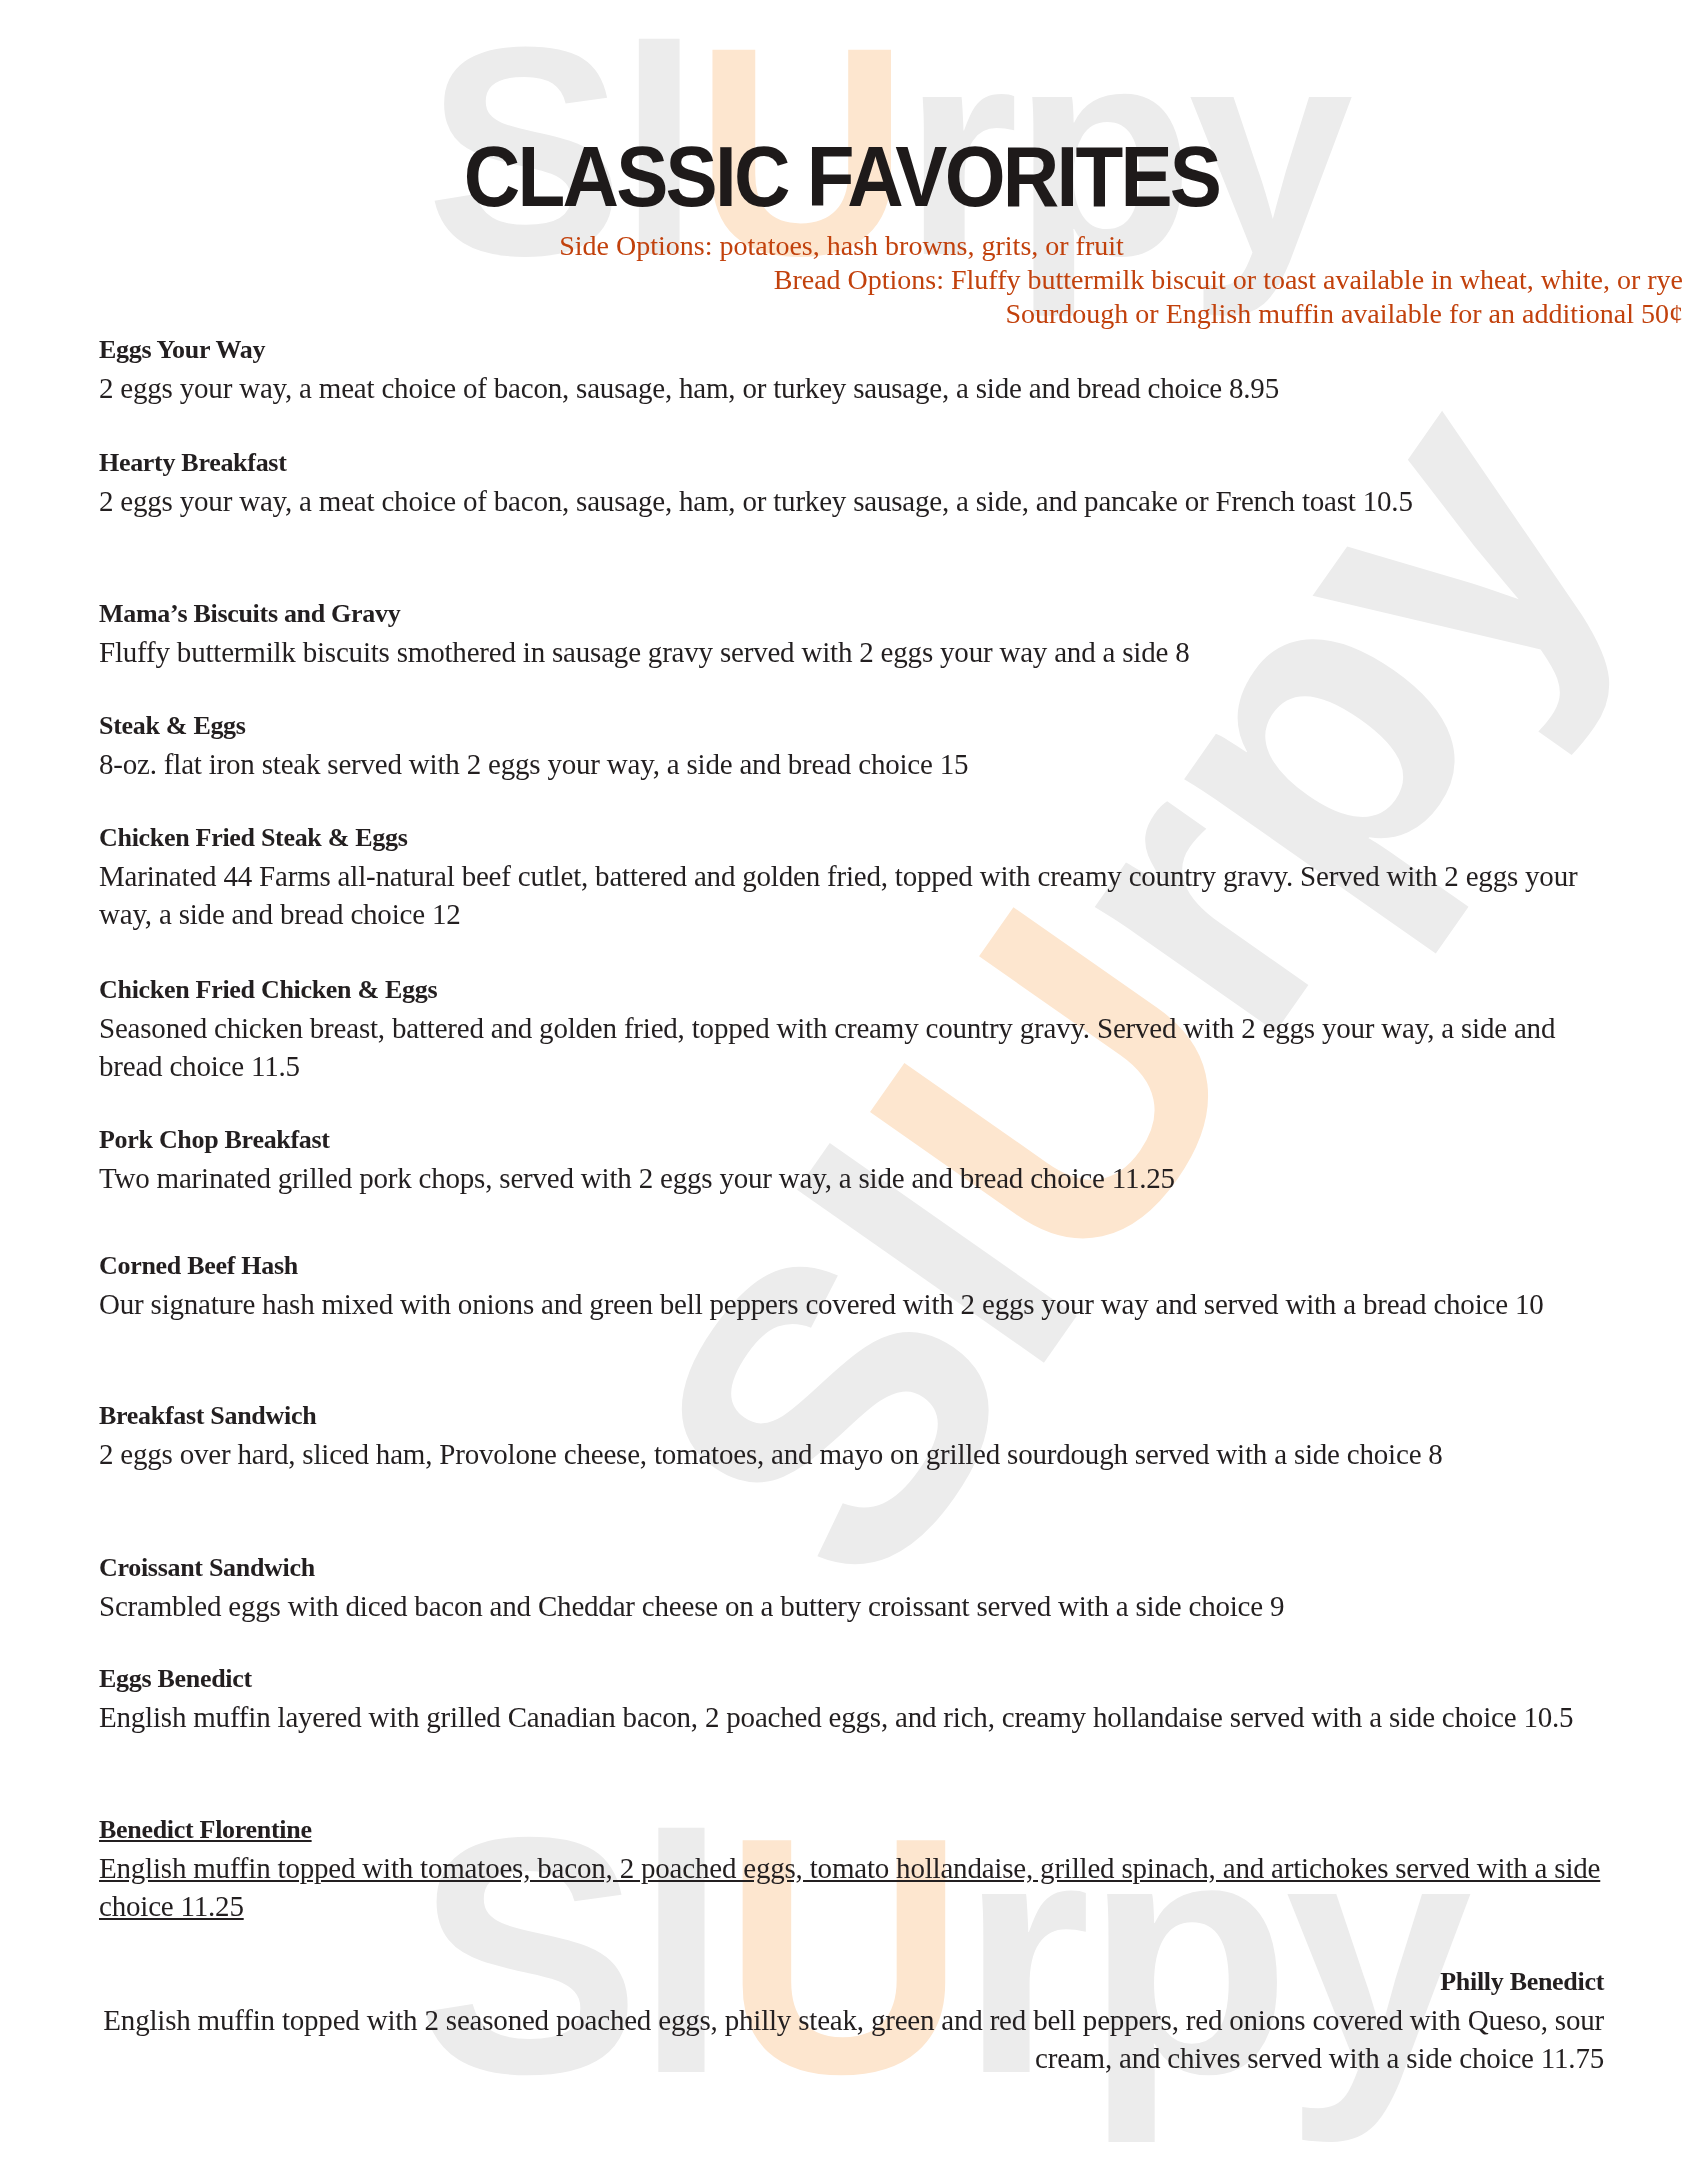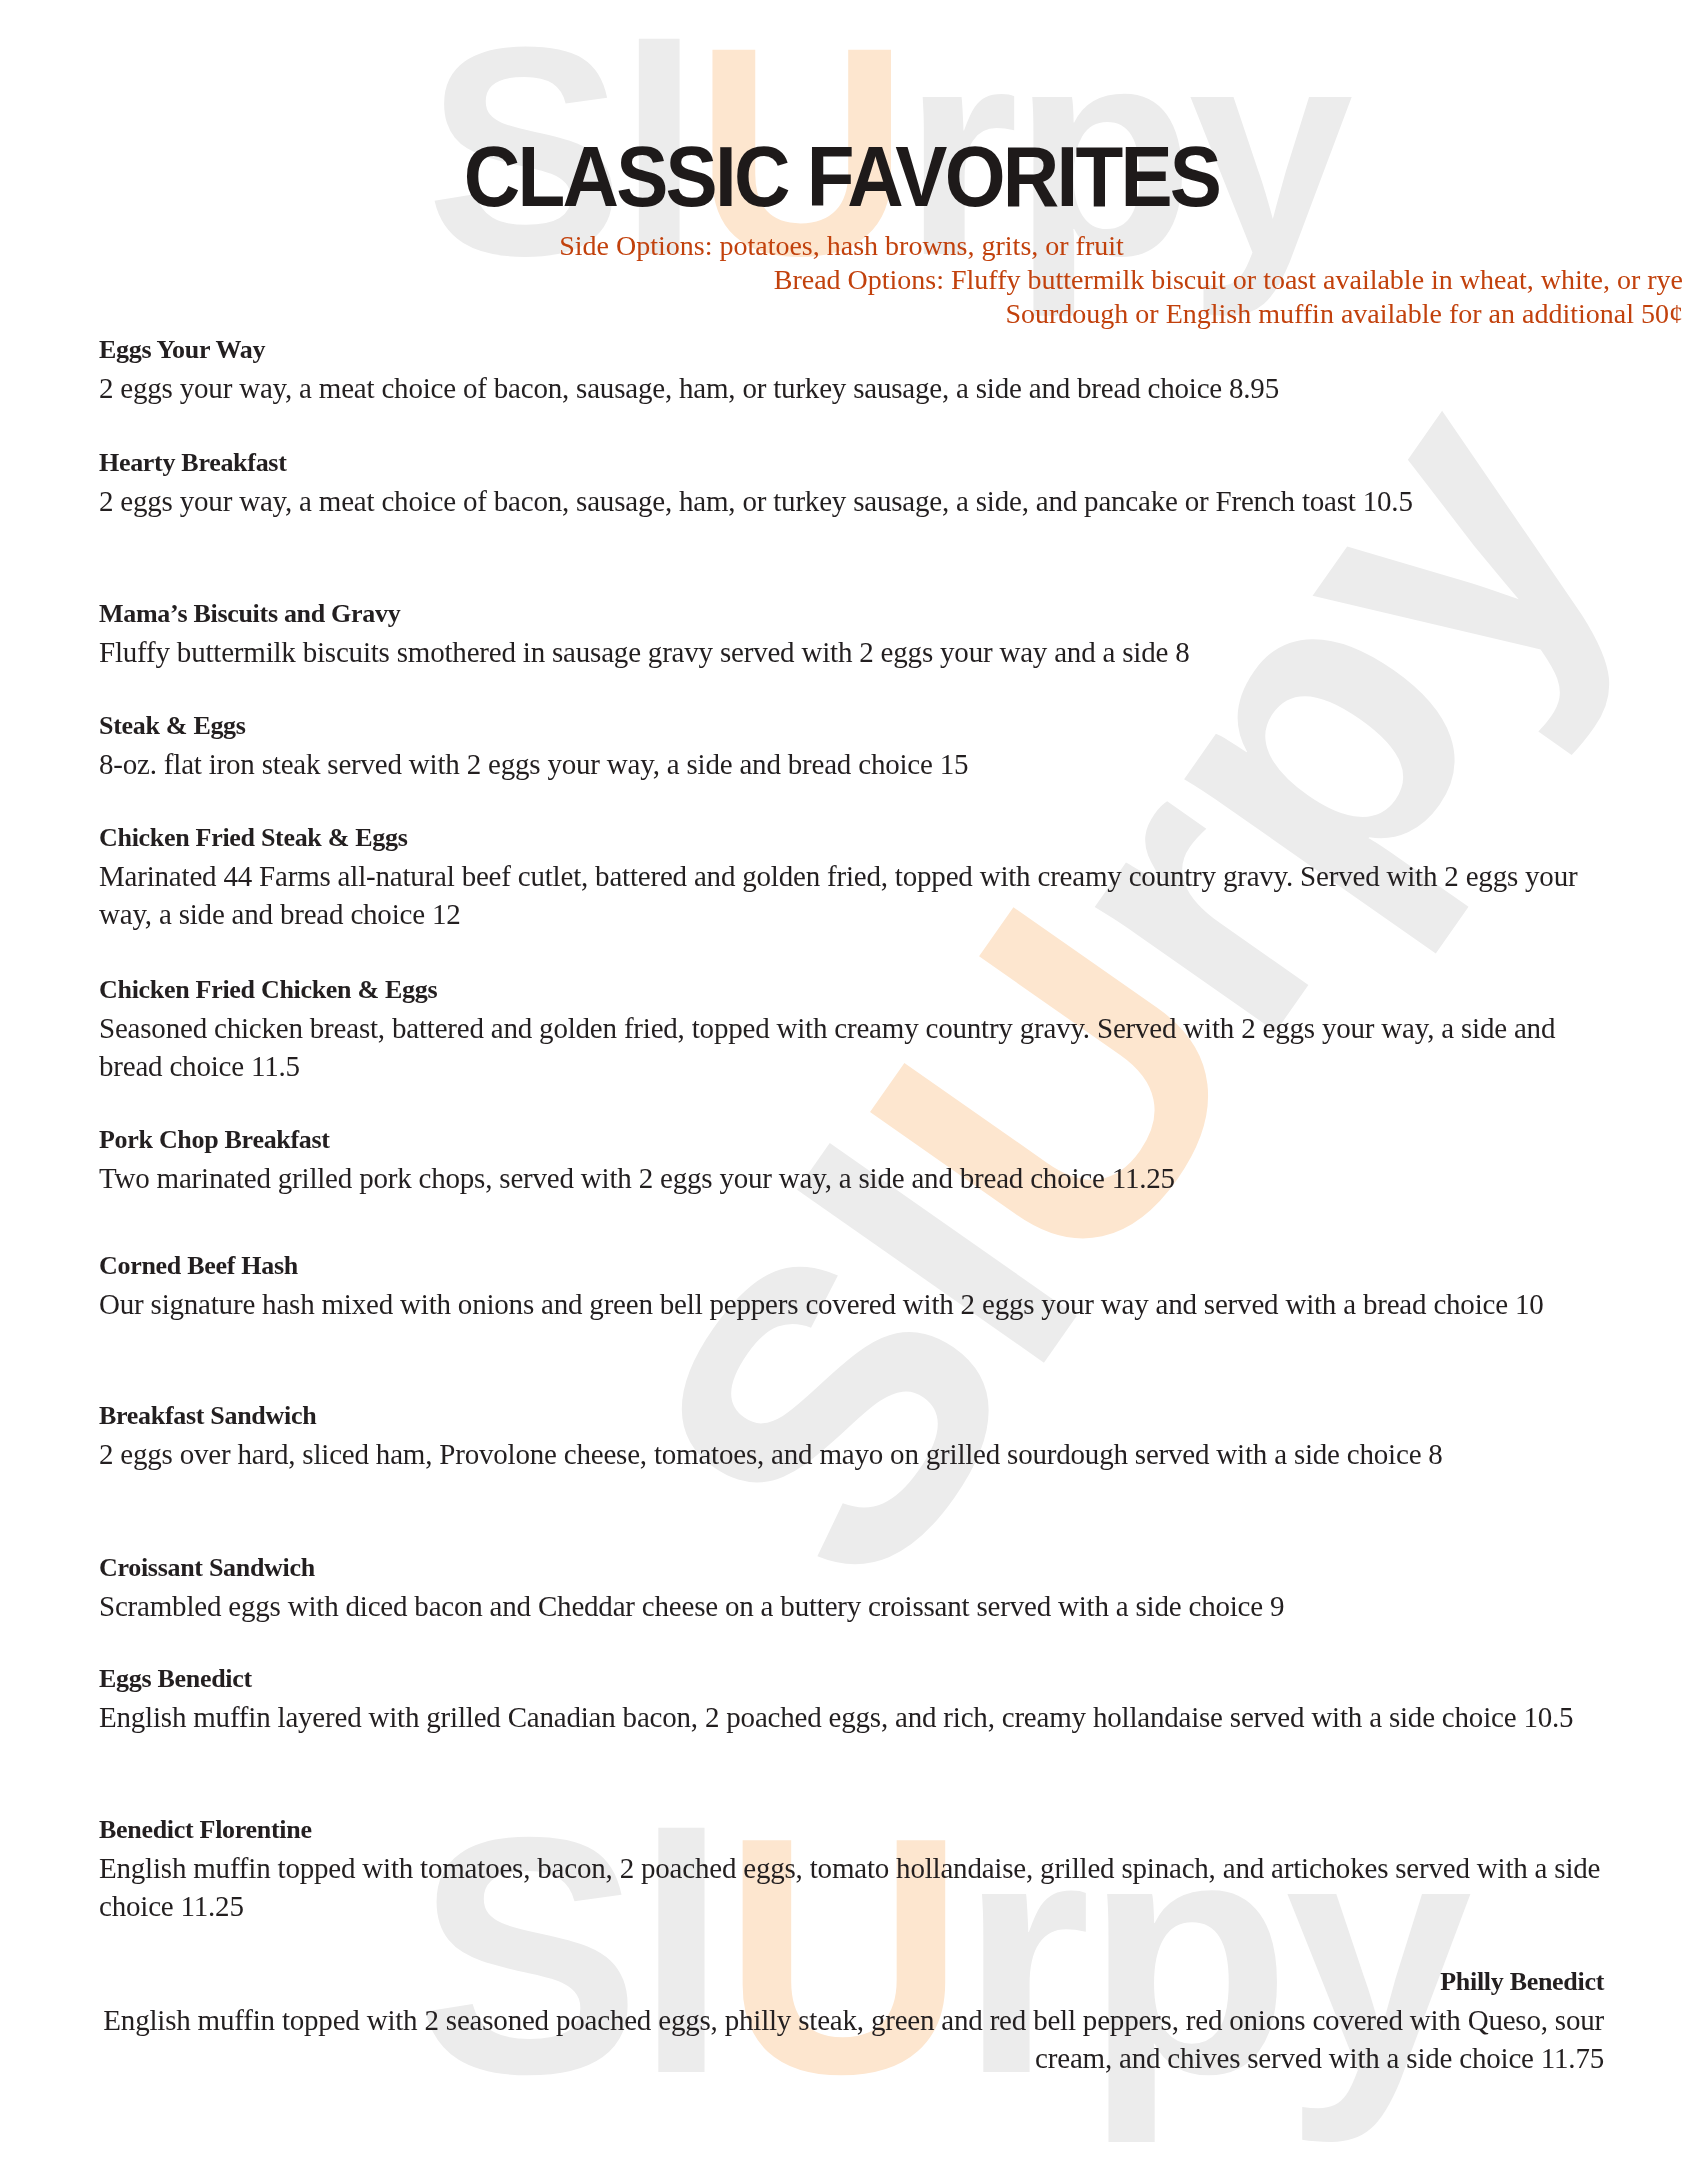--- a/index.html
+++ b/index.html
@@ -74,21 +74,21 @@
       <div class="item-desc">2 eggs over hard, sliced ham, Provolone cheese, tomatoes, and mayo on grilled sourdough served with a side choice 8</div>
     </div>
     <div class="item" style="top:1518px;">
       <div class="item-name">Croissant Sandwich</div>
       <div class="item-desc">Scrambled eggs with diced bacon and Cheddar cheese on a buttery croissant served with a side choice 9</div>
     </div>
     <div class="item" style="top:1629px;">
       <div class="item-name">Eggs Benedict</div>
       <div class="item-desc">English muffin layered with grilled Canadian bacon, 2 poached eggs, and rich, creamy hollandaise served with a side choice 10.5</div>
     </div>
-    <div class="item" style="top:1780px;">
+    <div class="item" style="top:1780px;text-decoration:underline;">
       <div class="item-name">Benedict Florentine</div>
       <div class="item-desc">English muffin topped with tomatoes, bacon, 2 poached eggs, tomato hollandaise, grilled spinach, and artichokes served with a side choice 11.25</div>
     </div>
     <div class="item" style="top:1932px;text-align:right;">
       <div class="item-name">Philly Benedict</div>
       <div class="item-desc">English muffin topped with 2 seasoned poached eggs, philly steak, green and red bell peppers, red onions covered with Queso, sour cream, and chives served with a side choice 11.75</div>
     </div>
   </div>
 </div>
 

